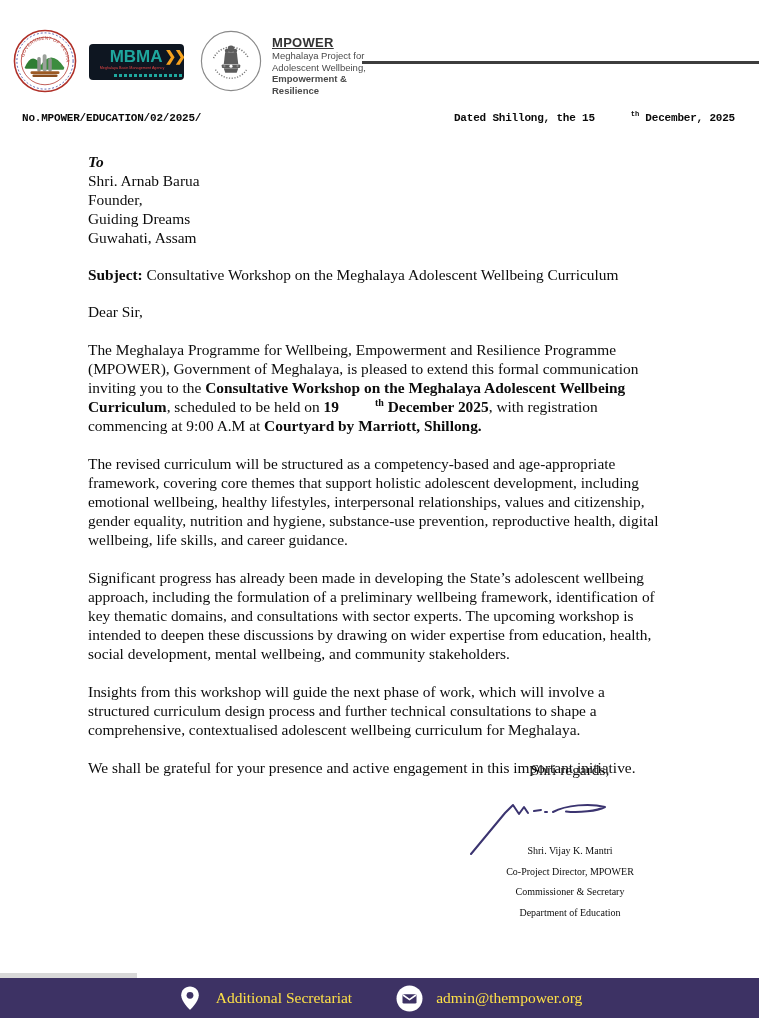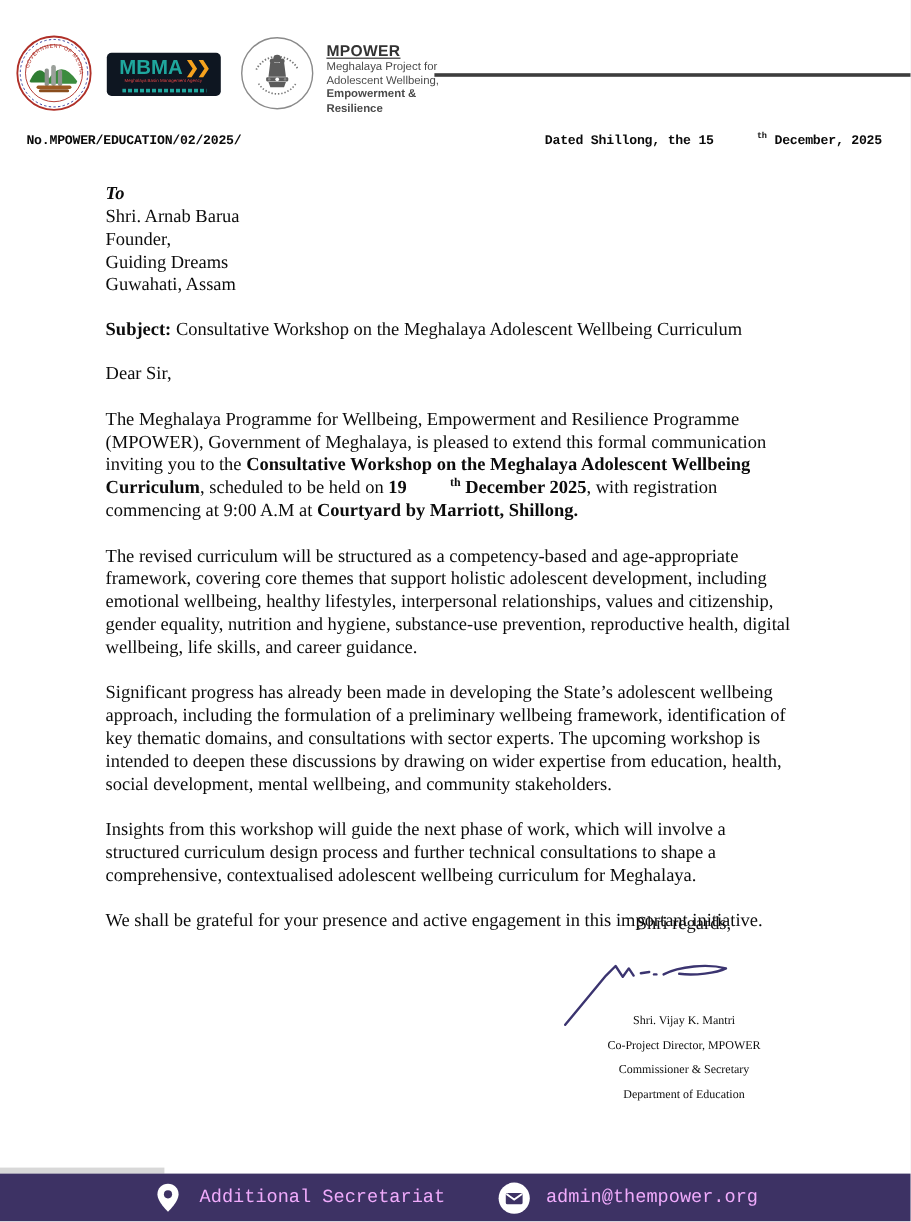--- a/index.html
+++ b/index.html
@@ -2,21 +2,21 @@
 <html><head>
 <meta charset="utf-8">
 <style>
   html,body{margin:0;padding:0;background:#e8e8e8;}
   .page{position:relative;width:759px;height:1018px;margin:0 auto;background:#ffffff;overflow:hidden;
         font-family:"Liberation Serif", serif;color:#111;}
   
   .logo{position:absolute;}
   .seal-logo{left:13px;top:29px;width:64px;height:64px;}
   .mbma-logo{left:89px;top:44px;width:95px;height:36px;background:#0e1621;border-radius:4px;
-             display:flex;flex-direction:column;align-items:center;justify-content:center;overflow:hidden;}
+             display:flex;flex-direction:column;align-items:flex-end;justify-content:center;overflow:hidden;}
   .mbma-top{display:flex;align-items:center;line-height:1;}
   .mbma-word{font-family:"Liberation Sans",sans-serif;font-weight:700;font-size:17px;color:#1fa79e;letter-spacing:0;}
   .mbma-chev{font-family:"Liberation Sans",sans-serif;font-weight:700;font-size:14px;color:#f6a21d;margin-left:2px;letter-spacing:-2px;}
   .mbma-sub{font-family:"Liberation Sans",sans-serif;font-size:6px;color:#e04343;white-space:nowrap;transform:scale(0.62);transform-origin:center top;margin-top:1px;}
   .mbma-strip{width:70px;height:3px;margin-top:2px;background:repeating-linear-gradient(90deg,#1fa79e 0 3px,transparent 3px 5px);}
   .emblem-logo{left:199px;top:29px;width:64px;height:64px;}
   .mpower-logo-text{left:272px;top:35px;width:120px;font-family:"Liberation Sans",sans-serif;color:#3c3c3c;}
   .mpower-title{font-weight:700;font-size:13px;letter-spacing:.3px;color:#333;text-decoration:underline;}
   .mpower-line{font-size:9.5px;line-height:11.5px;color:#4a4a4a;}
   .mpower-line3{font-weight:600;}
@@ -32,21 +32,21 @@
   sup{font-size:65%;line-height:0;vertical-align:super;margin-left:36px;}
   
   .regards{position:absolute;left:430px;top:761px;width:280px;text-align:center;font-size:15.4px;}
   .signature-svg{position:absolute;left:458px;top:796px;width:158px;height:62px;}
   .signoff{position:absolute;left:425px;top:841px;width:290px;text-align:center;font-size:10px;line-height:20.5px;color:#0c0c0c;}
   
   .pre-footer-strip{position:absolute;left:0;top:973px;width:137px;height:5px;background:#d8d8d8;}
   .footer{position:absolute;left:0;right:0;bottom:0;height:40px;background:#3d3264;
           display:flex;align-items:center;justify-content:center;gap:44px;}
   .footer-item{display:flex;align-items:center;gap:13px;}
-  .footer-text{font-family:Liberation Mono, monospace;font-size:15.5px;color:#f0abfc;}
+  .footer-text{font-family:Liberation Serif, serif;font-size:15.5px;color:#fde047;}
 </style>
 </head>
 <body>
 
 <div class="page">
 
   <svg class="logo seal-logo" viewBox="0 0 66 66">
     <circle cx="33" cy="33" r="31.5" fill="#ffffff" stroke="#b03028" stroke-width="1.6"></circle>
     <circle cx="33" cy="33" r="29" fill="none" stroke="#30389a" stroke-width="0.8" stroke-dasharray="2 2"></circle>
     <circle cx="33" cy="33" r="24.5" fill="none" stroke="#b03028" stroke-width="0.8"></circle>

